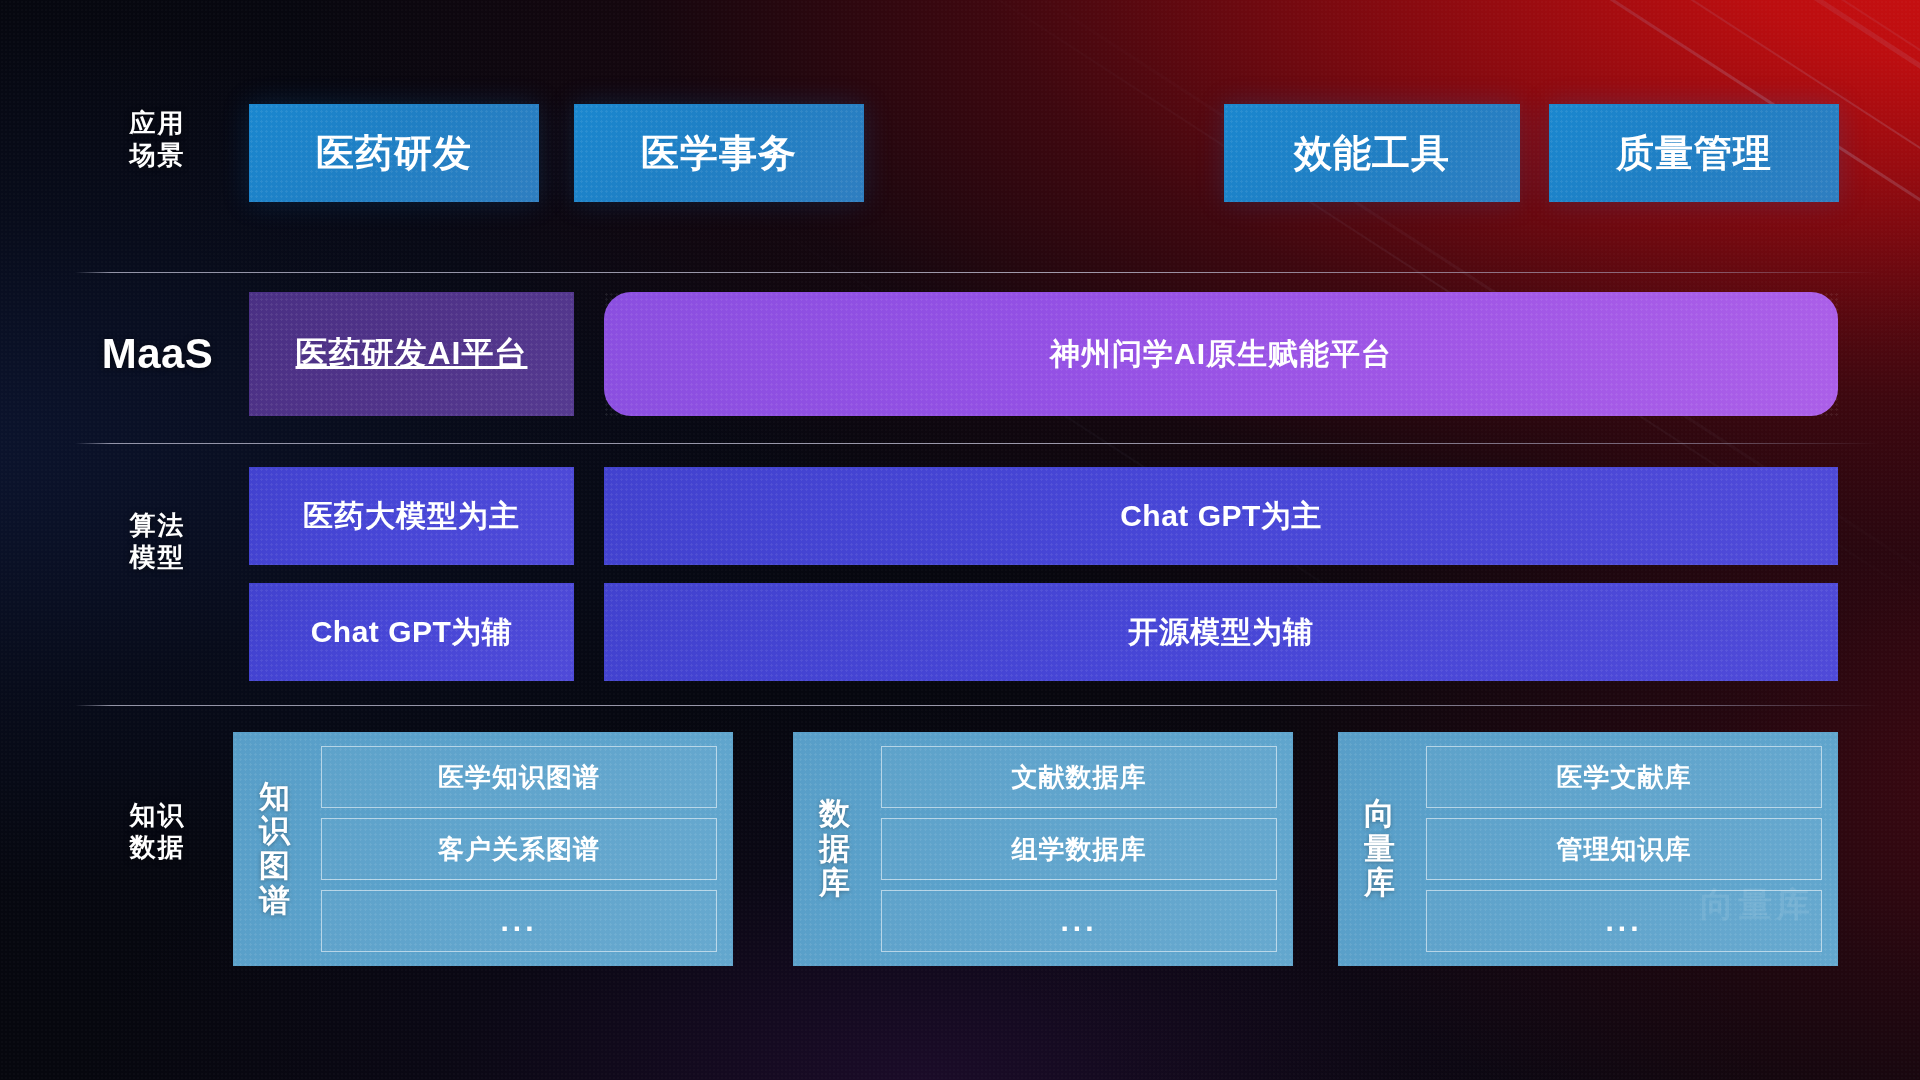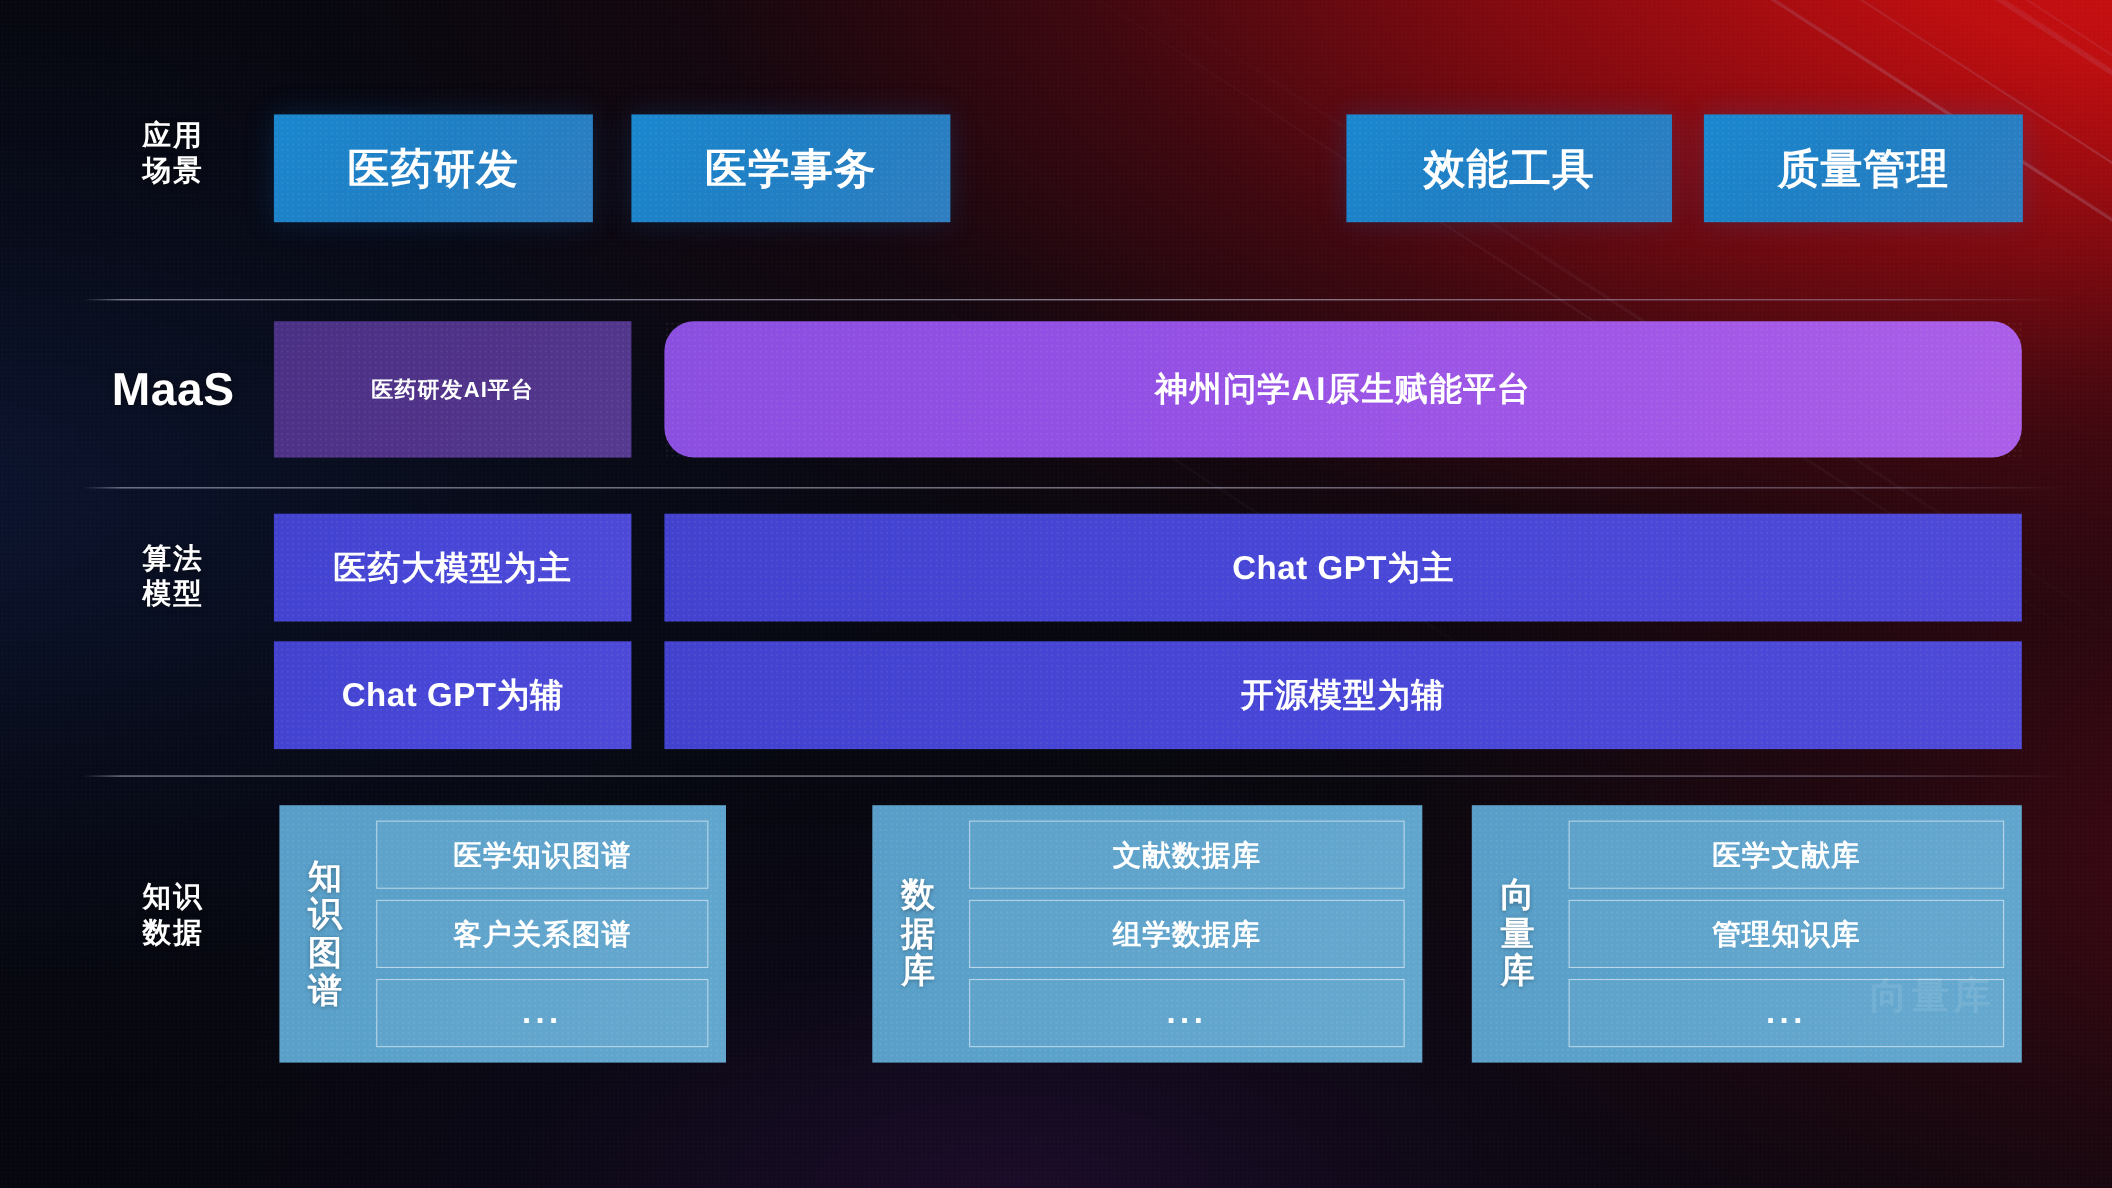--- a/index.html
+++ b/index.html
@@ -125,23 +125,24 @@
     font-size: 38px;
     letter-spacing: 1px;
     background: linear-gradient(135deg, #1a87cf 0%, #1f7fc4 45%, #2f7ec0 100%);
     box-shadow: 0 0 26px rgba(20,110,190,0.22);
   }
 
   
   .maas-left {
     top: 292px;
     height: 124px;
-    font-size: 20px;
+    font-size: 32px;
     letter-spacing: 1px;
     background: linear-gradient(135deg, #4a3084 0%, #503389 50%, #553a90 100%);
+    text-decoration: underline;
   }
   .maas-right {
     top: 292px;
     height: 124px;
     font-size: 30px;
     letter-spacing: 1px;
     background: linear-gradient(100deg, #8b4fe0 0%, #9350e4 35%, #a157e6 70%, #ab5fe8 100%);
     border-radius: 27px;
   }
 
@@ -251,21 +252,21 @@
 
   <div class="rowlabel" style="top:108px;">
     <div>应用</div>
     <div>场景</div>
   </div>
 
   <div class="rowlabel latin" style="top:328px;">
     <div>MaaS</div>
   </div>
 
-  <div class="rowlabel" style="top:492px;">
+  <div class="rowlabel" style="top:510px;">
     <div>算法</div>
     <div>模型</div>
   </div>
 
   <div class="rowlabel" style="top:800px;">
     <div>知识</div>
     <div>数据</div>
   </div>
 
   <div class="box scene-box" style="left:249px;  width:290px;">
@@ -305,21 +306,21 @@
 
   <div class="box algo-box latin" style="left:249px; top:583px; width:325px;">
     <div class="dotted-ovl"></div>
     <span class="lbl">Chat GPT为辅</span>
   </div>
   <div class="box algo-box" style="left:604px; top:583px; width:1234px;">
     <div class="dotted-ovl"></div>
     <span class="lbl">开源模型为辅</span>
   </div>
 
-  <div class="kgroup" style="left:254px; width:406px;">
+  <div class="kgroup" style="left:233px; width:500px;">
     <div class="ovl"></div>
     <div class="kgroup-title">知识图谱</div>
     <div class="kgroup-items">
       <div class="kitem">医学知识图谱</div>
       <div class="kitem">客户关系图谱</div>
       <div class="kitem ellipsis">...</div>
     </div>
   </div>
 
   <div class="kgroup" style="left:793px; width:500px;">

